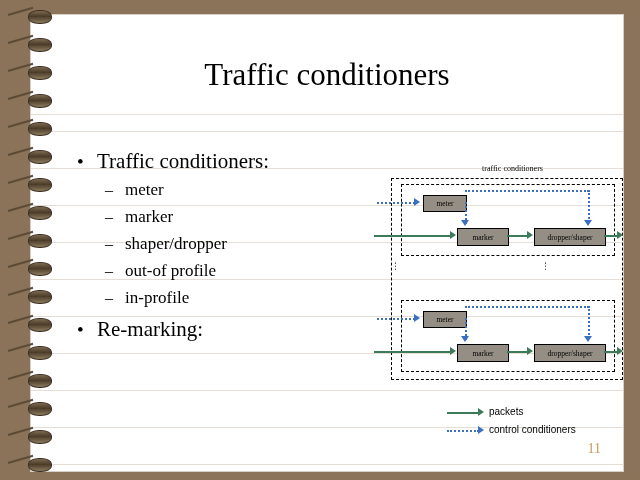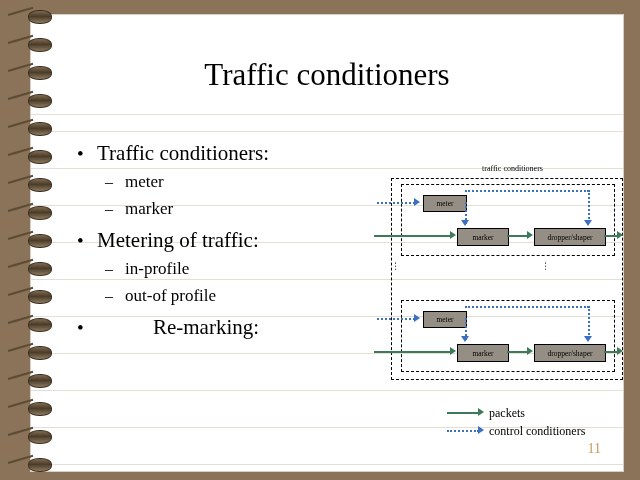--- a/index.html
+++ b/index.html
@@ -87,21 +87,21 @@
     position: absolute;
     left: 44px;
     top: 122px;
     width: 240px;
     color: #000;
   }
   .b1 {
     position: relative;
     font-size: 21px;
     line-height: 25px;
-    margin: 4px 0 2px 0;
+    margin: 12px 0 2px 0;
     padding-left: 22px;
   }
   .b1::before {
     content: "\2022";
     position: absolute;
     left: 2px;
     top: 0px;
     font-size: 19px;
   }
   .b2 {
@@ -200,24 +200,24 @@
   }
   .vdots {
     position: absolute;
     font-size: 9px;
     letter-spacing: 0;
     line-height: 5px;
     color: #000;
   }
   .legend-text {
     position: absolute;
-    font-size: 12px;
+    font-size: 10px;
     color: #000;
     white-space: nowrap;
-    font-family: Liberation Serif, serif;
+    font-family: Liberation Sans, sans-serif;
   }
   .pagenum {
     position: absolute;
     right: 22px;
     bottom: 14px;
     font-size: 14px;
     color: #c49a5a;
     font-family: "Liberation Serif", serif;
   }
 </style>
@@ -238,24 +238,24 @@
     <div class="rule" style="top:375px;"></div>
     <div class="rule" style="top:412px;"></div>
     <div class="rule" style="top:449px;"></div>
 
     <div class="title">Traffic conditioners</div>
 
     <div class="bullets">
       <div class="b1">Traffic conditioners:</div>
       <div class="b2">meter</div>
       <div class="b2">marker</div>
-      <div class="b1" style="margin-top:6px;">Metering of traffic:</div>
+      <div class="b2">shaper/dropper</div>
+      <div class="b2">out-of profile</div>
       <div class="b2">in-profile</div>
-      <div class="b2">out-of profile</div>
-      <div class="b1" style="margin-top:6px;text-align:center;">Re-marking:</div>
+      <div class="b1" style="margin-top:6px;">Re-marking:</div>
     </div>
 
     <div class="diagram">
 
       <div class="dg-caption" style="left:165px; top:4px;">traffic conditioners</div>
 
       <div class="dashbox" style="left:74px; top:18px; width:230px; height:200px;"></div>
 
       <div class="dashbox" style="left:84px; top:24px; width:212px; height:70px;"></div>
 

